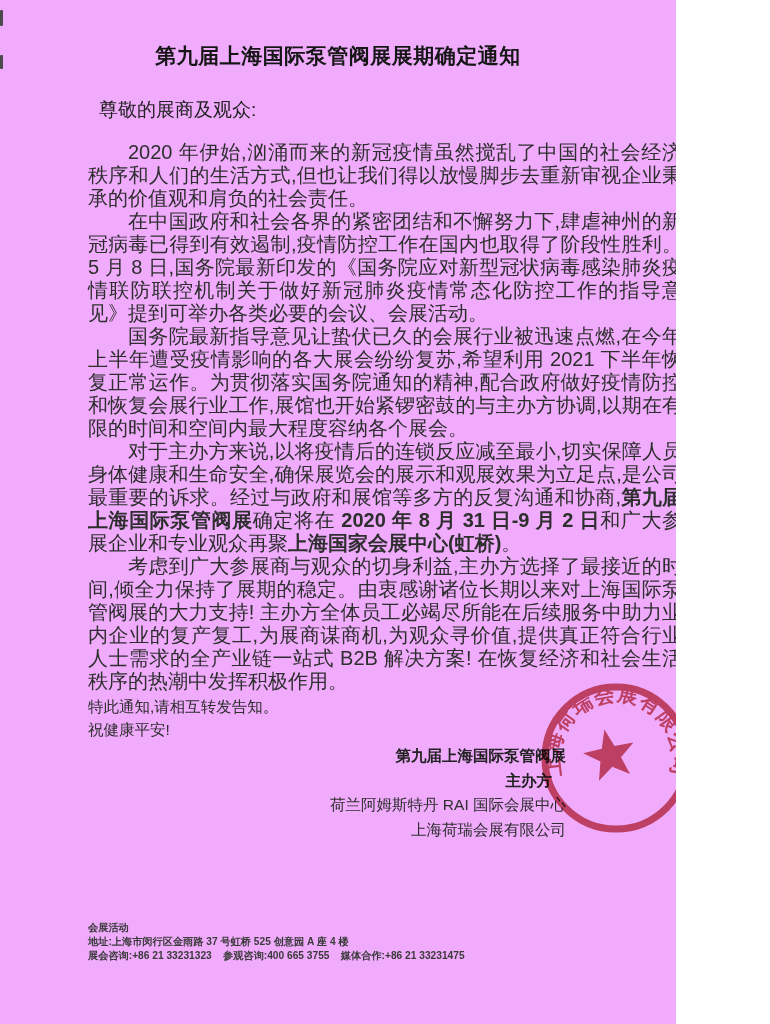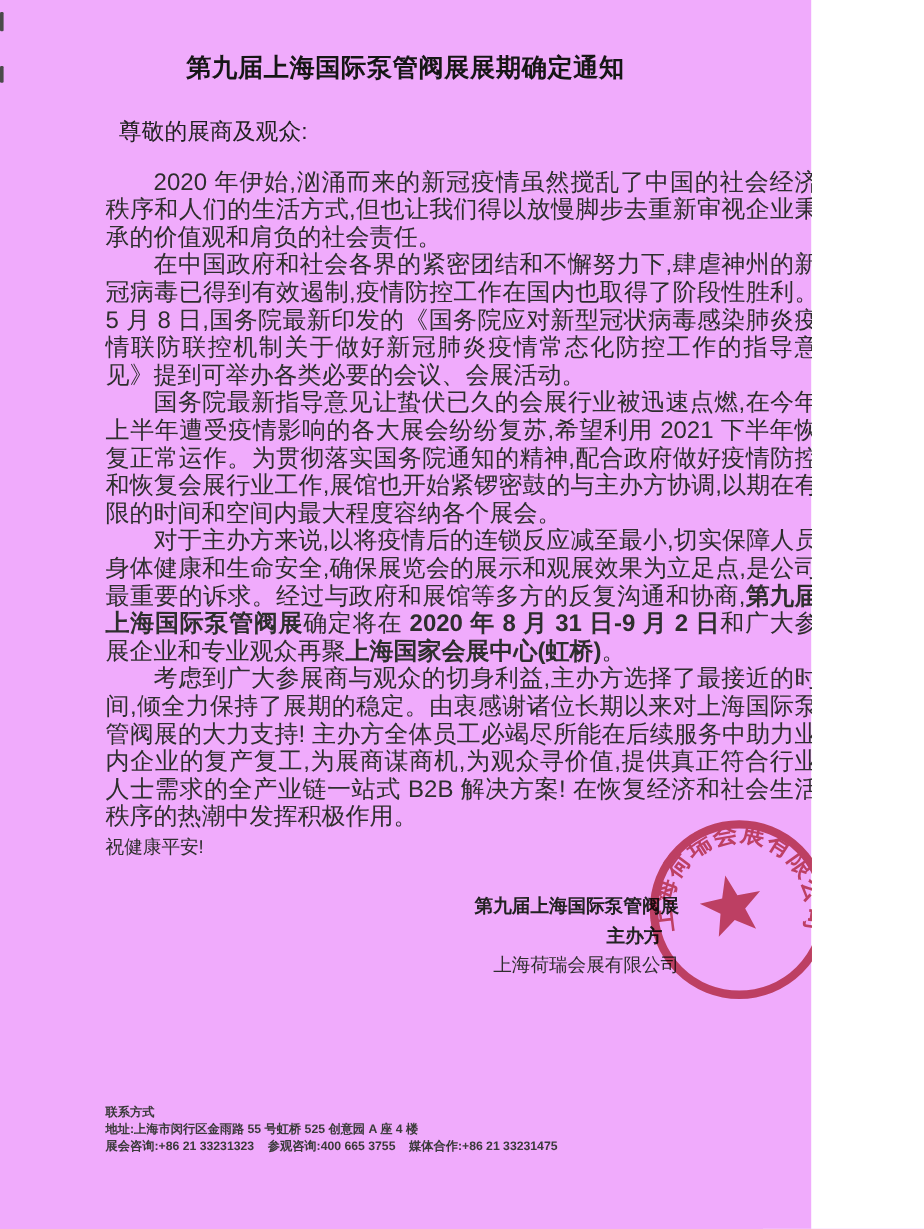--- a/index.html
+++ b/index.html
@@ -98,37 +98,39 @@
 
     <div class="body-text">
       <p>2020 年伊始,汹涌而来的新冠疫情虽然搅乱了中国的社会经济秩序和人们的生活方式,但也让我们得以放慢脚步去重新审视企业秉承的价值观和肩负的社会责任。</p>
       <p>在中国政府和社会各界的紧密团结和不懈努力下,肆虐神州的新冠病毒已得到有效遏制,疫情防控工作在国内也取得了阶段性胜利。5 月 8 日,国务院最新印发的《国务院应对新型冠状病毒感染肺炎疫情联防联控机制关于做好新冠肺炎疫情常态化防控工作的指导意见》提到可举办各类必要的会议、会展活动。</p>
       <p>国务院最新指导意见让蛰伏已久的会展行业被迅速点燃,在今年上半年遭受疫情影响的各大展会纷纷复苏,希望利用 2021 下半年恢复正常运作。为贯彻落实国务院通知的精神,配合政府做好疫情防控和恢复会展行业工作,展馆也开始紧锣密鼓的与主办方协调,以期在有限的时间和空间内最大程度容纳各个展会。</p>
       <p><span>对于主办方来说,以将疫情后的连锁反应减至最小,切实保障人员身体健康和生命安全,确保展览会的展示和观展效果为立足点,是公司最重要的诉求。经过与政府和展馆等多方的反复沟通和协商,</span><b>第九届上海国际泵管阀展</b><span>确定将在 </span><b>2020 年 8 月 31 日-9 月 2 日</b><span>和广大参展企业和专业观众再聚</span><b>上海国家会展中心(虹桥)</b><span>。</span></p>
       <p>考虑到广大参展商与观众的切身利益,主办方选择了最接近的时间,倾全力保持了展期的稳定。由衷感谢诸位长期以来对上海国际泵管阀展的大力支持! 主办方全体员工必竭尽所能在后续服务中助力业内企业的复产复工,为展商谋商机,为观众寻价值,提供真正符合行业人士需求的全产业链一站式 B2B 解决方案! 在恢复经济和社会生活秩序的热潮中发挥积极作用。</p>
     </div>
 
     <div class="closing">
+      <p>特此通知,请相互转发告知。</p>
       <p>祝健康平安!</p>
     </div>
 
     <div class="signature">
       <div class="sig-bold">第九届上海国际泵管阀展</div>
       <div class="sig-bold sig-organizer">主办方</div>
+      <div>荷兰阿姆斯特丹 RAI 国际会展中心</div>
       <div>上海荷瑞会展有限公司</div>
     </div>
 
     <svg class="seal" viewBox="0 0 170 170" xmlns="http://www.w3.org/2000/svg">
       <circle cx="85" cy="85" r="71" fill="none" stroke="#b5304d" stroke-width="7"></circle>
       <path id="sealArc" d="M 31.4 104.5 A 57 57 0 1 1 138.6 104.5" fill="none"></path>
       <text fill="#b5304d" font-size="20.5" font-weight="bold" letter-spacing="1" font-family="Liberation Sans, DejaVu Sans, sans-serif">
         <textPath href="#sealArc" startOffset="2">上海荷瑞会展有限公司</textPath>
       </text>
       <polygon transform="translate(79,83) rotate(-12)" points="0,-27 6.5,-8.9 25.7,-8.3 10.5,3.4 15.9,21.8 0,11 -15.9,21.8 -10.5,3.4 -25.7,-8.3 -6.5,-8.9" fill="#b5304d"></polygon>
     </svg>
 
     <div class="footer">
-      <div>联系方式</div>
-      <div>地址:上海市闵行区金雨路 55 号虹桥 525 创意园 A 座 4 楼</div>
+      <div>会展活动</div>
+      <div>地址:上海市闵行区金雨路 37 号虹桥 525 创意园 A 座 4 楼</div>
       <div class="prewrap">展会咨询:+86 21 33231323    参观咨询:400 665 3755    媒体合作:+86 21 33231475</div>
     </div>
   </div>
 </div>
 
 </body></html>

